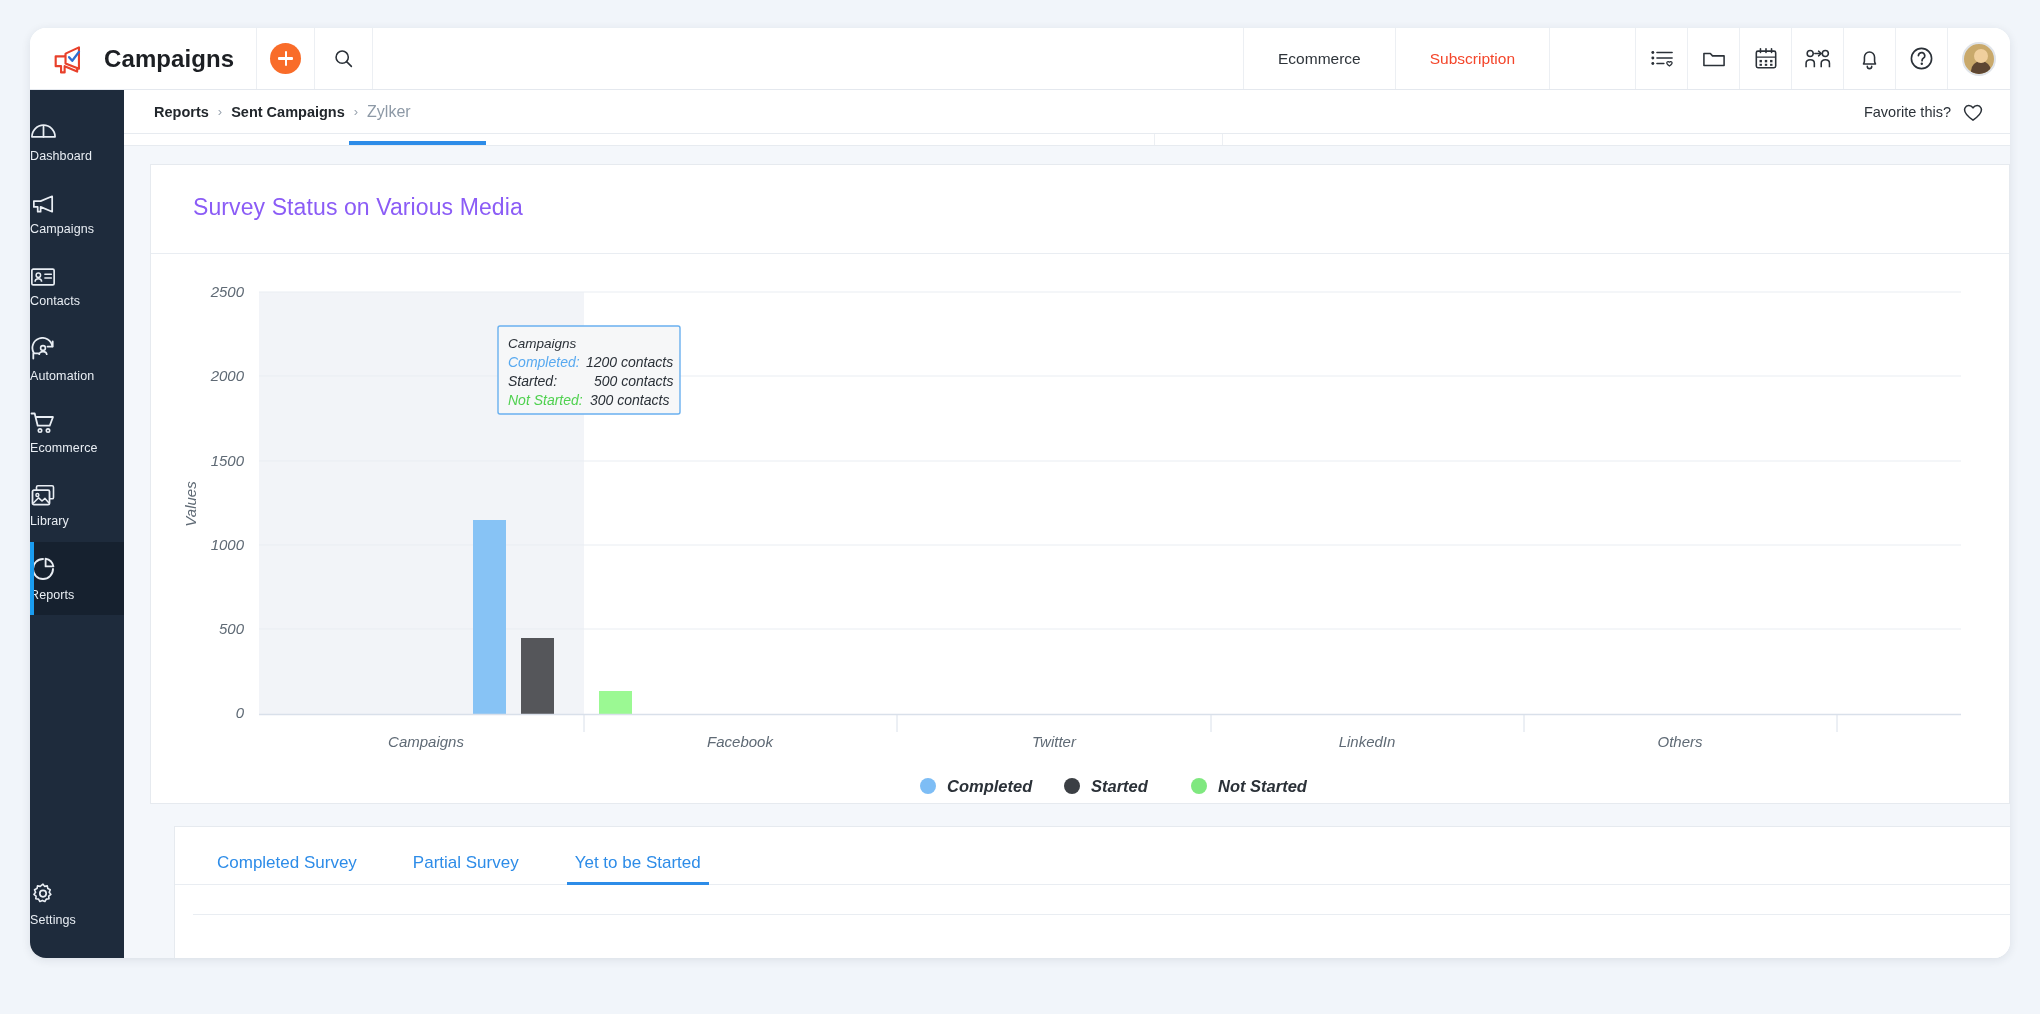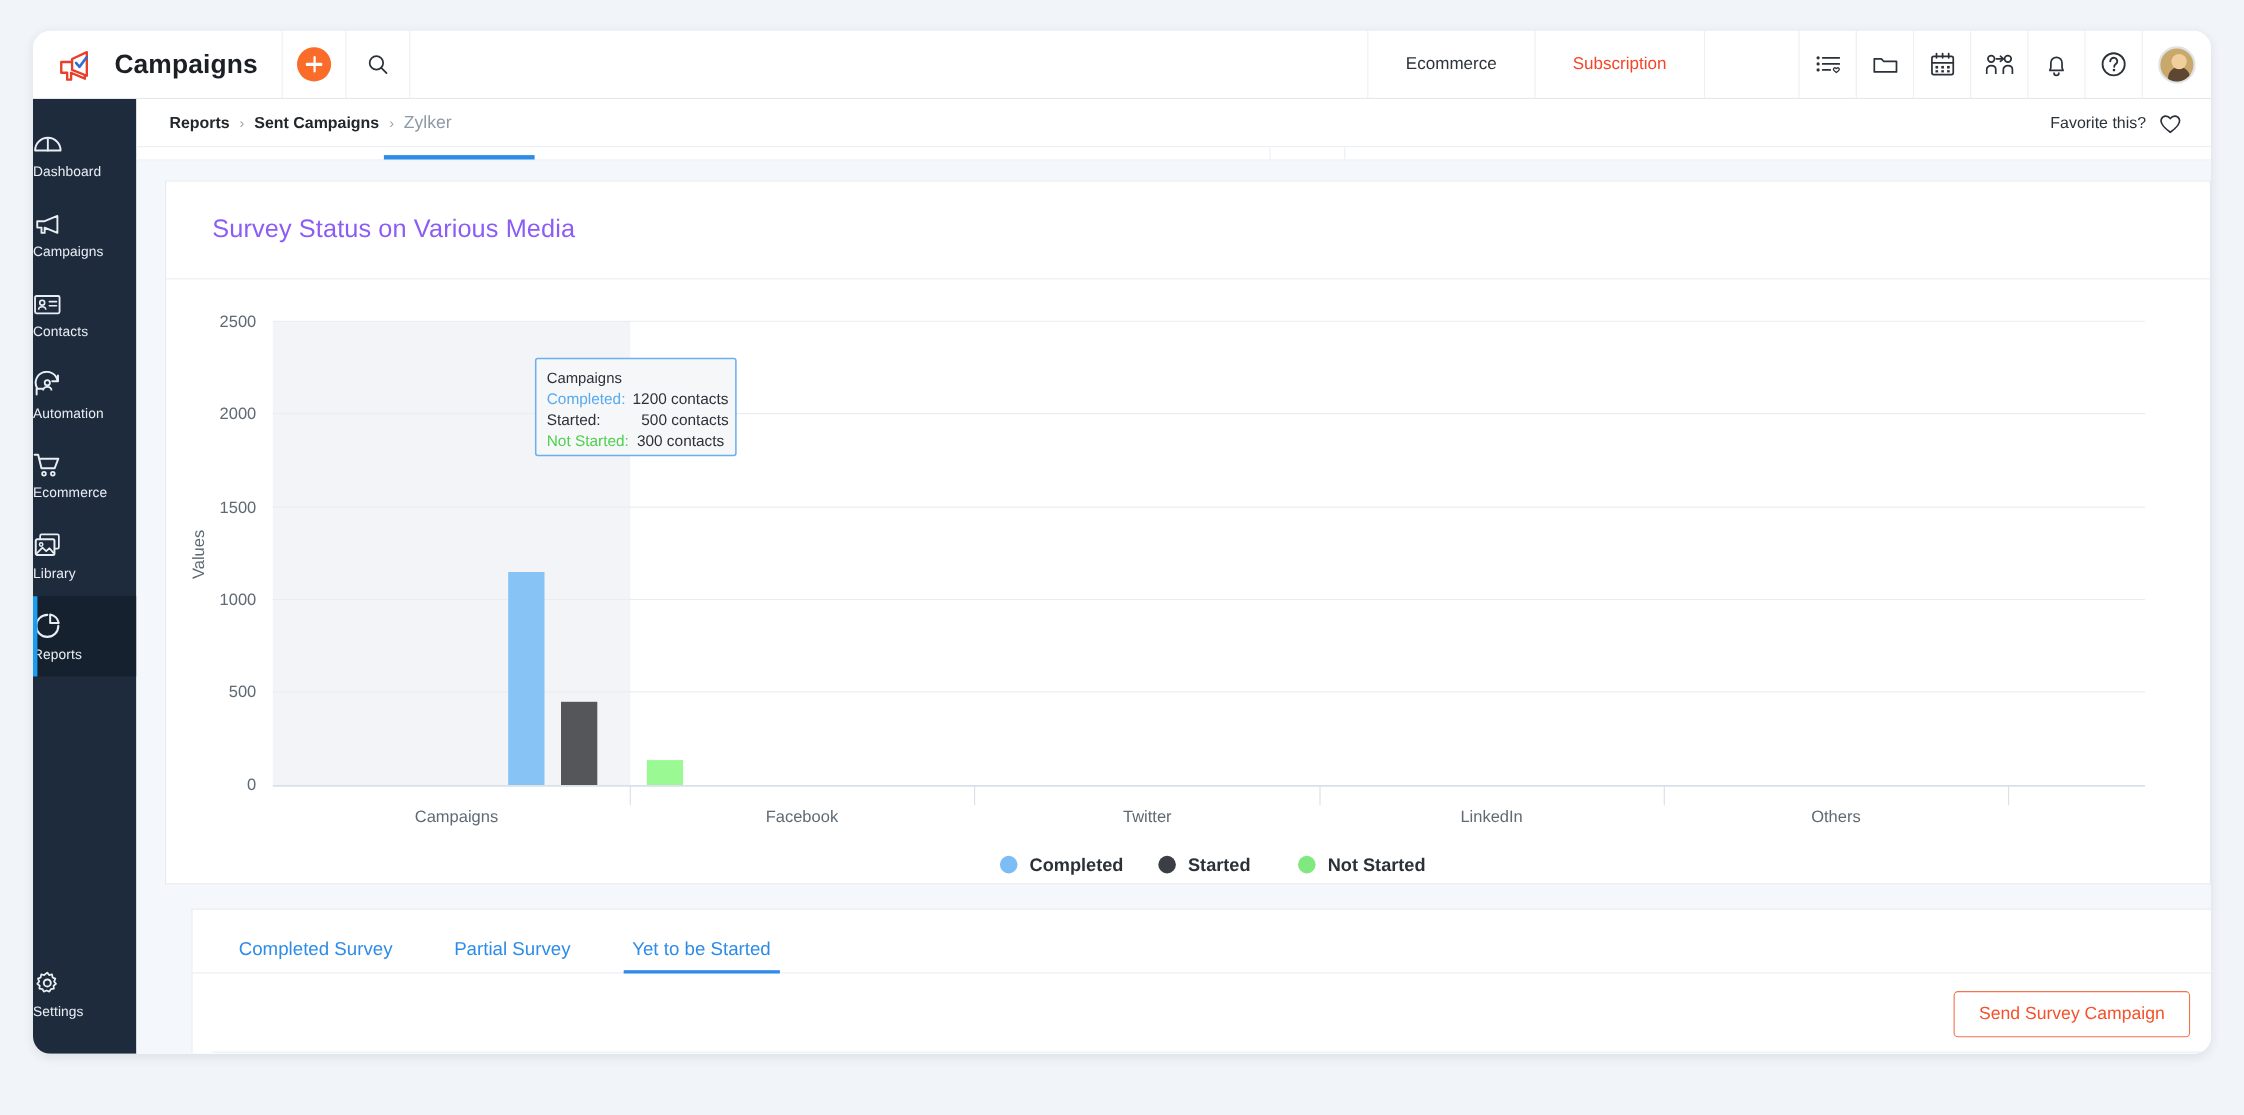--- a/index.html
+++ b/index.html
@@ -138,21 +138,21 @@
     width: 1860px; height: 640px;
     background: #fff; border: 1px solid #e6eaef;
   }
   .card-title {
     font-size: 23px; color: #8b5cf6; font-weight: 400;
     padding: 29px 0 0 42px; letter-spacing: .1px;
   }
   .card-rule {
     position:absolute; left:0; right:0; top: 88px; height:1px; background:#e9edf2;
   }
-  .chart-area { position: absolute; left: 4px; top: 89px; width: 1860px; height: 550px; }
+  .chart-area { position: absolute; left: 15px; top: 89px; width: 1860px; height: 550px; font-style: italic; }
 
   
   .panel {
     position: absolute; left: 26px; top: 680px;
     width: 1860px; height: 132px;
     background: #fff; border: 1px solid #e6eaef; border-bottom: none; margin-left: 24px;
   }
   .panel-tabs {
     display:flex; align-items: flex-end; height: 58px;
     padding-left: 42px; gap: 0; border-bottom: 1px solid #e9edf2;
@@ -448,21 +448,20 @@
     </div>
 
     <div class="panel">
       <div class="panel-tabs">
         <span class="ptab">Completed Survey</span>
         <span class="ptab">Partial Survey</span>
         <span class="ptab active">Yet to be Started</span>
       </div>
 
       <div class="panel-actions">
-        <button class="obtn">Send Survey Campaign</button>
       </div>
 
       <div class="thead">
         
         
         
         
       </div>
     </div>
   </div>

